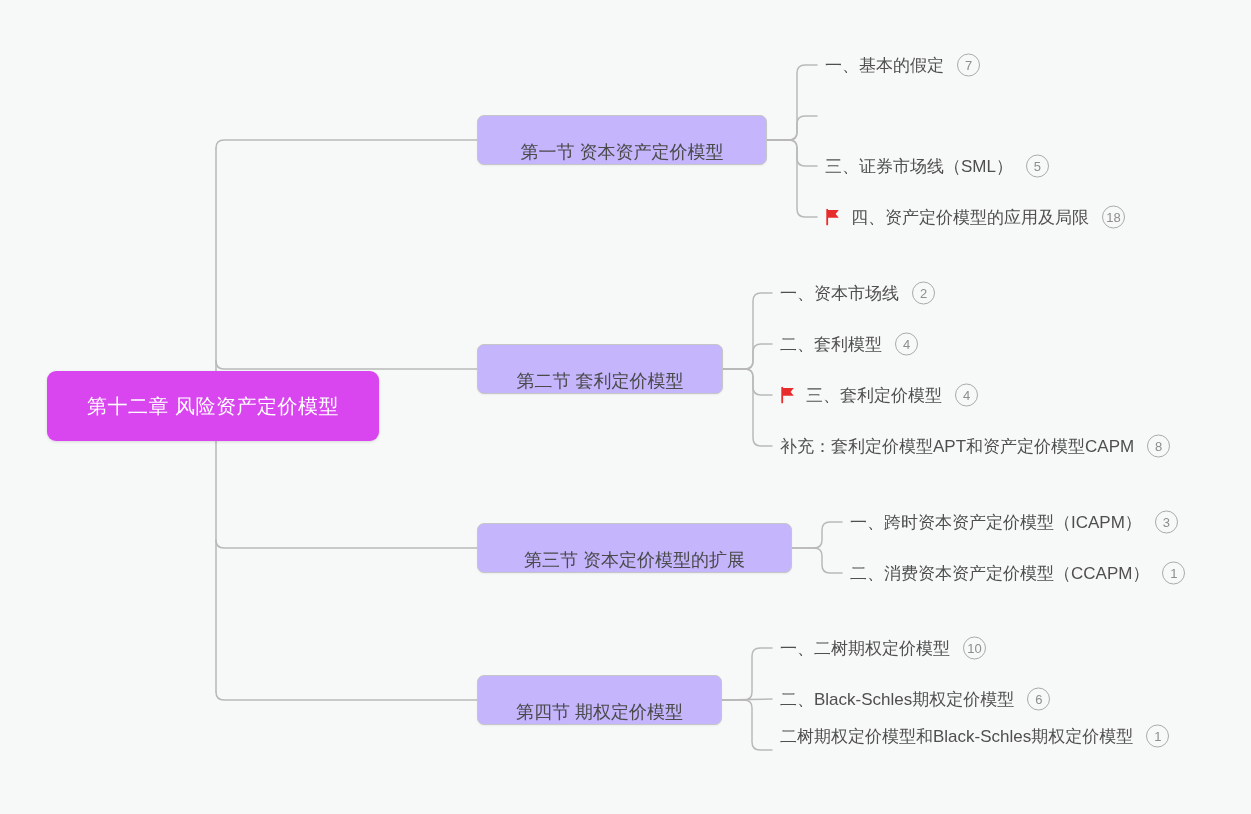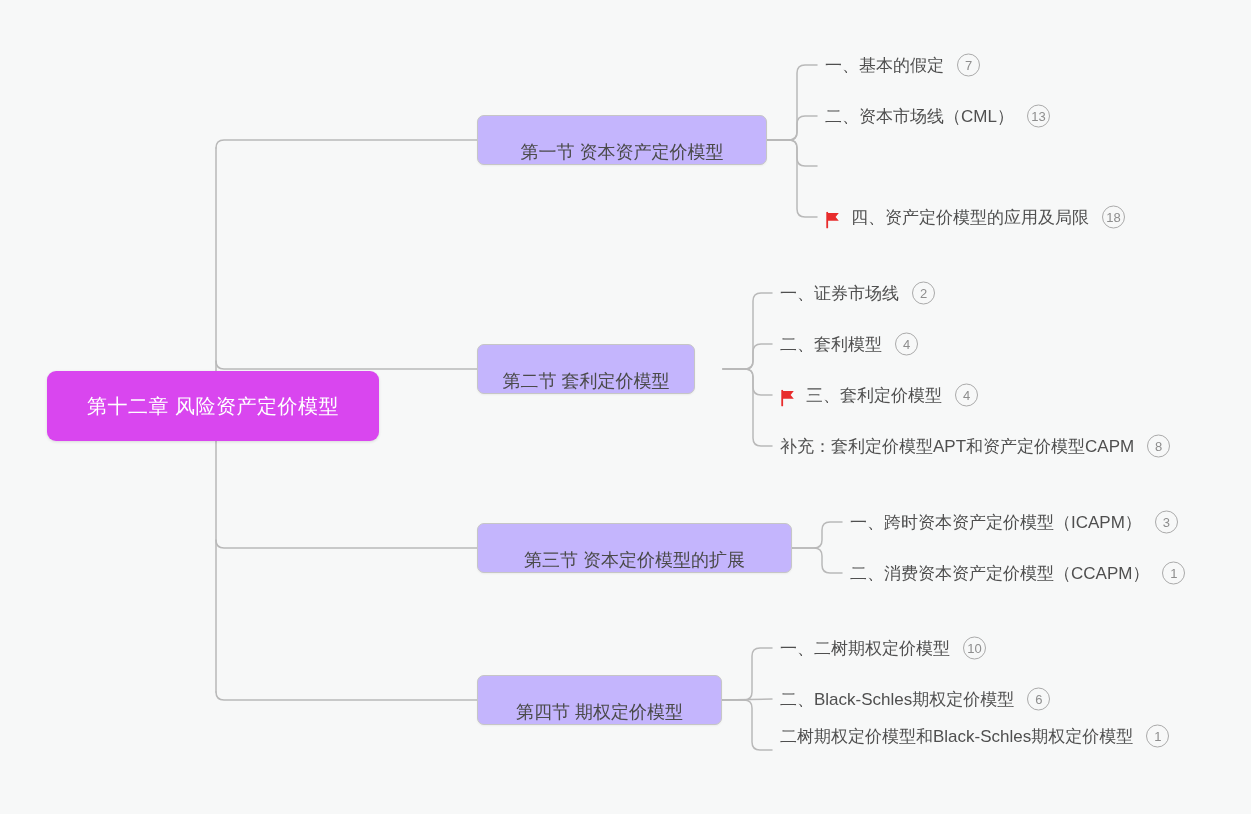--- a/index.html
+++ b/index.html
@@ -11,21 +11,21 @@
     background:#d946ef;border-radius:9px;display:flex;align-items:center;justify-content:center;
     color:#ffffff;font-size:20px;letter-spacing:.5px;z-index:3;
     box-shadow:0 1px 3px rgba(0,0,0,.12);
   }
   .section{
     position:absolute;height:50px;background:#c4b5fd;border:1px solid #c6c6c6;border-radius:7px;
     display:flex;align-items:flex-end;justify-content:center;color:#4a4a4a;font-size:18px;
     z-index:2;box-sizing:border-box;box-shadow:0 1px 2px rgba(0,0,0,.05);white-space:nowrap;
   }
   .child{
-    position:absolute;transform:translateY(-50%);display:flex;align-items:flex-end;
+    position:absolute;transform:translateY(-50%);display:flex;align-items:center;
     color:#4f4f4f;font-size:17px;z-index:2;white-space:nowrap;
   }
   .child .clabel{margin-right:13px;}
   .flag{display:inline-flex;align-items:center;margin-right:10px;}
   .badge{
     display:inline-flex;align-items:center;justify-content:center;
     min-width:23px;height:23px;box-sizing:border-box;padding:0 2px;
     border:1px solid #aaaaaa;border-radius:50%;font-size:13px;color:#8d8d8d;background:transparent;
   }
 </style>
@@ -55,51 +55,51 @@
       <path d="M 722 700 L 744 700 Q 752 700 752 708 L 752 742 Q 752 750 760 750 L 772 750" fill="none" stroke="#b9b9b9" stroke-width="1.5" stroke-linecap="round"></path>
     </svg>
 
   <div class="root">
     <span>第十二章 风险资产定价模型</span>
   </div>
 
   <div class="section" style="left:477px;top:115px;width:290px">
     <span>第一节 资本资产定价模型</span>
   </div>
-  <div class="section" style="left:477px;top:344px;width:218px">
+  <div class="section" style="left:477px;top:344px;width:246px">
     <span>第二节 套利定价模型</span>
   </div>
   <div class="section" style="left:477px;top:675px;width:245px">
     <span>第四节 期权定价模型</span>
   </div>
   <div class="section" style="left:477px;top:523px;width:315px">
     <span>第三节 资本定价模型的扩展</span>
   </div>
 
   <div class="child" style="left:825px;top:65px">
     <span class="clabel">一、基本的假定</span>
     <span class="badge">7</span>
   </div>
-  <div class="child" style="left:825px;top:116px">
-    <span class="clabel">二、资本市场线（CML）</span>
-    <span class="badge">13</span>
+  <div class="child" style="left:825px;top:166px">
+    <span class="clabel">三、证券市场线（SML）</span>
+    <span class="badge">5</span>
   </div>
   <div class="child" style="left:825px;top:217px">
     <span class="flag">
       <svg width="16" height="17" viewBox="0 0 16 17">
           <path d="M2.2 1.2 v15" stroke="#e82c2c" stroke-width="1.8" stroke-linecap="round" fill="none"></path>
           <path d="M2.2 1.6 H13.8 L10.6 5.4 L13.8 9.2 H2.2 Z" fill="#e82c2c"></path>
         </svg>
     </span>
     <span class="clabel">四、资产定价模型的应用及局限</span>
     <span class="badge">18</span>
   </div>
 
   <div class="child" style="left:780px;top:293px">
-    <span class="clabel">一、证券市场线</span>
+    <span class="clabel">一、资本市场线</span>
     <span class="badge">2</span>
   </div>
   <div class="child" style="left:780px;top:344px">
     <span class="clabel">二、套利模型</span>
     <span class="badge">4</span>
   </div>
   <div class="child" style="left:780px;top:395px">
     <span class="flag">
       <svg width="16" height="17" viewBox="0 0 16 17">
           <path d="M2.2 1.2 v15" stroke="#e82c2c" stroke-width="1.8" stroke-linecap="round" fill="none"></path>

